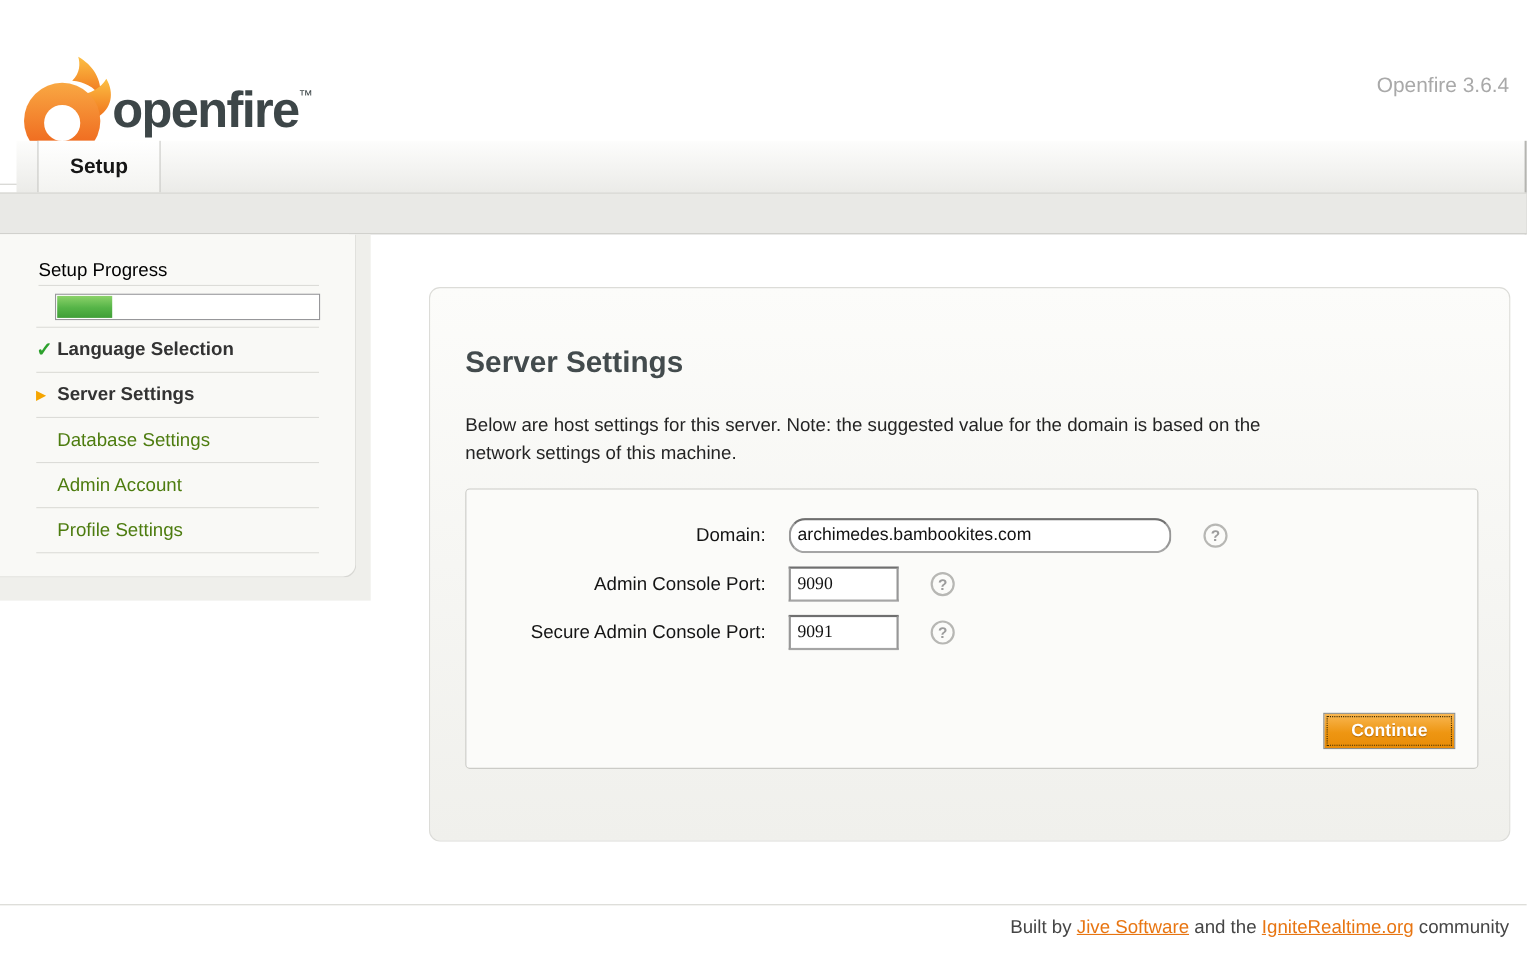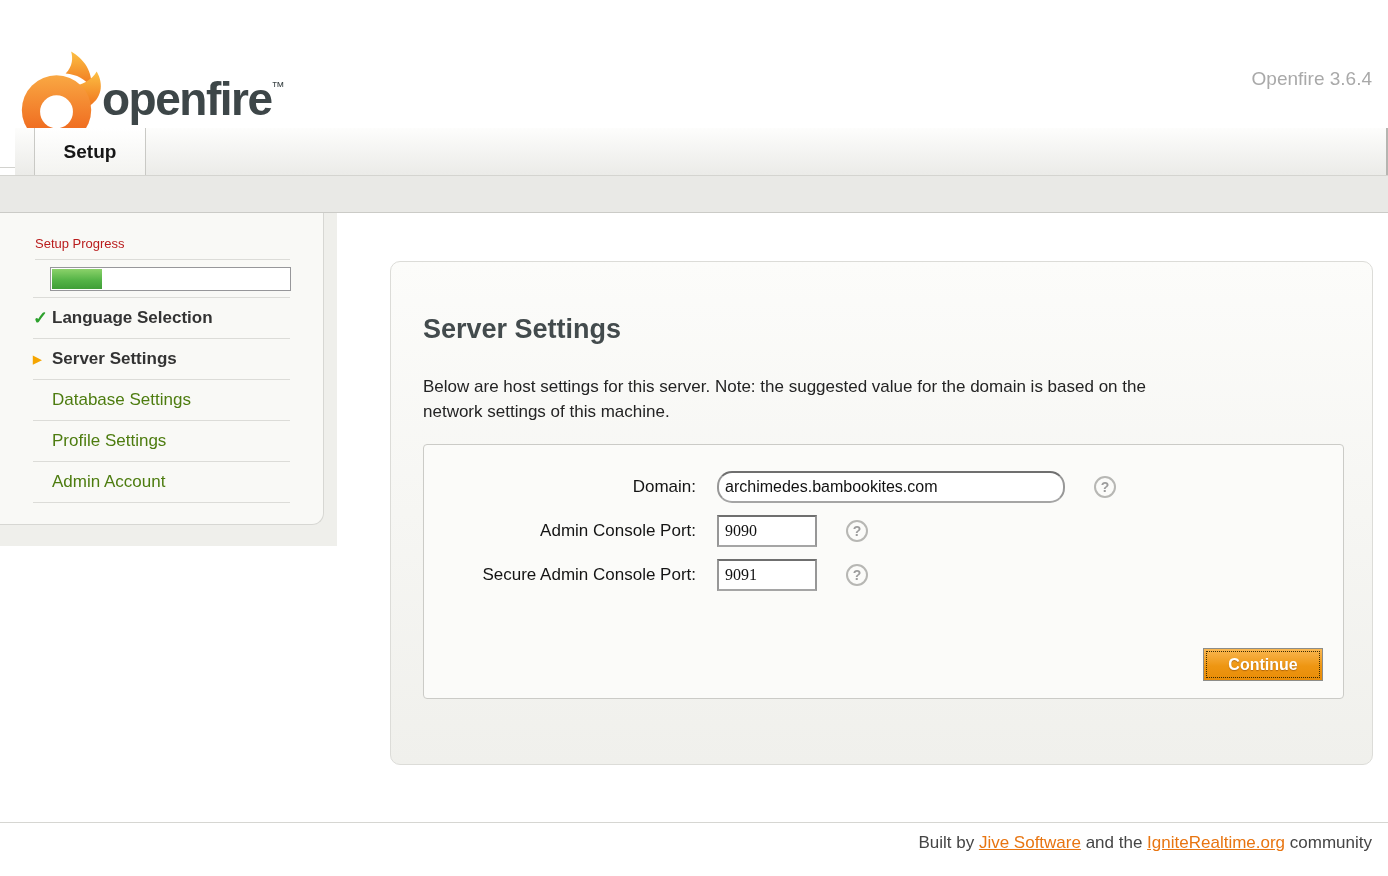--- a/index.html
+++ b/index.html
@@ -30,21 +30,21 @@
 
   
   .subbar { position:absolute; top:175px; left:0; width:1388px; height:38px;
             background:#e9e9e6; border-top:1px solid #d4d4d0; border-bottom:1px solid #cbcbc7; }
 
   
   .left-col { position:absolute; left:0; top:213px; width:337px; height:333px; background:#efefeb; }
   .sidebar-box { position:absolute; left:0; top:213px; width:324px; height:312px;
                  background:#f9f9f6; border-right:1px solid #d7d7d3; border-bottom:1px solid #d7d7d3;
                  border-bottom-right-radius:12px; }
-  .sb-title { position:absolute; left:35px; top:23px; font-size:13px; color:#b91c1c; }
+  .sb-title { position:absolute; left:35px; top:23px; font-size:17px; color:#000000; }
   .sb-rule { position:absolute; left:35px; top:46px; width:255px; height:1px; background:#dddddd9c; background:#dcdcd8; }
   .progress-track { position:absolute; left:50px; top:54px; width:241px; height:24px;
                     background:#ffffff; border:1px solid #97979a; padding:1px; }
   .progress-fill { height:100%; width:21%; background:linear-gradient(#8bd26a,#55b447 55%,#3f9e37); }
   .sb-items { position:absolute; left:33px; top:84px; width:257px; border-top:1px solid #dcdcd8; }
   .sb-item { height:41px; display:flex; align-items:center; border-bottom:1px solid #dcdcd8;
              font-size:17px; color:#4d7c0f; }
   .sb-item .marker { width:19px; flex:0 0 19px; }
   .sb-item.emph { font-weight:bold; color:#333333; }
   .check-glyph { color:#2da12d; font-size:18px; font-weight:bold; }
@@ -128,25 +128,25 @@
     <div class="sb-item emph">
       <span class="marker arrow-glyph">▶</span>
       <span class="sb-label">Server Settings</span>
     </div>
     <div class="sb-item">
       <span class="marker"></span>
       <span class="sb-label">Database Settings</span>
     </div>
     <div class="sb-item">
       <span class="marker"></span>
-      <span class="sb-label">Profile Settings</span>
+      <span class="sb-label">Admin Account</span>
     </div>
     <div class="sb-item">
       <span class="marker"></span>
-      <span class="sb-label">Admin Account</span>
+      <span class="sb-label">Profile Settings</span>
     </div>
   </div>
 </div>
 
 <div class="main-panel">
   <div class="panel-title">Server Settings</div>
   <div class="panel-desc"><span>Below are host settings for this server. Note: the suggested value for the domain is based on the</span><br>
     <span>network settings of this machine.</span></div>
 
   <div class="form-box">

